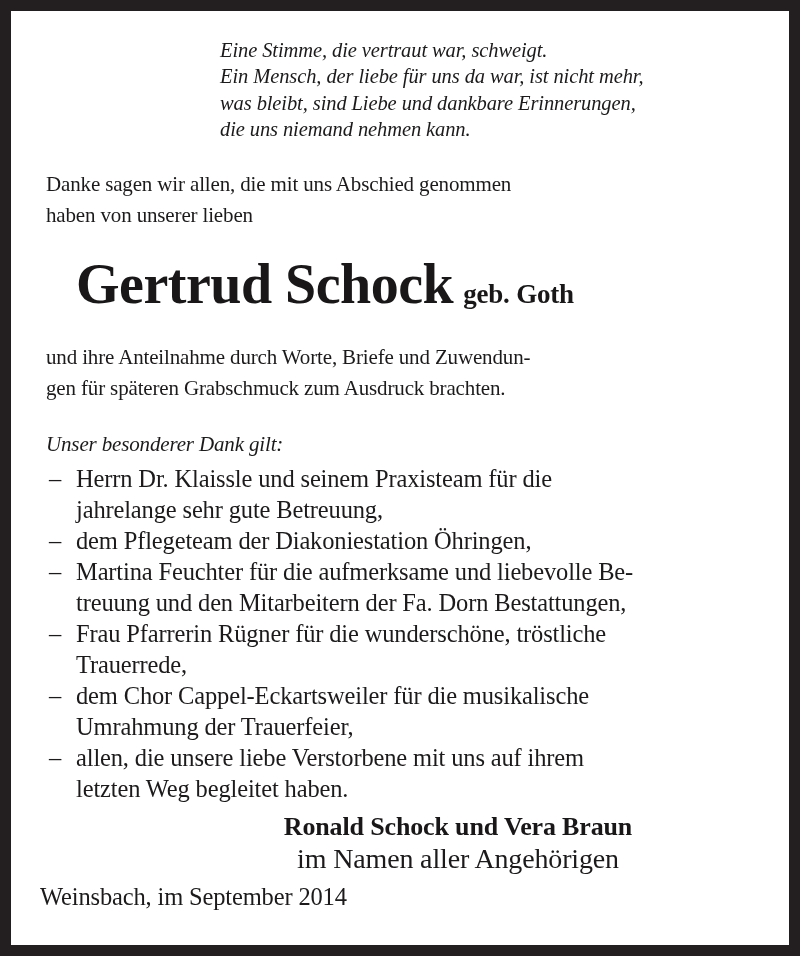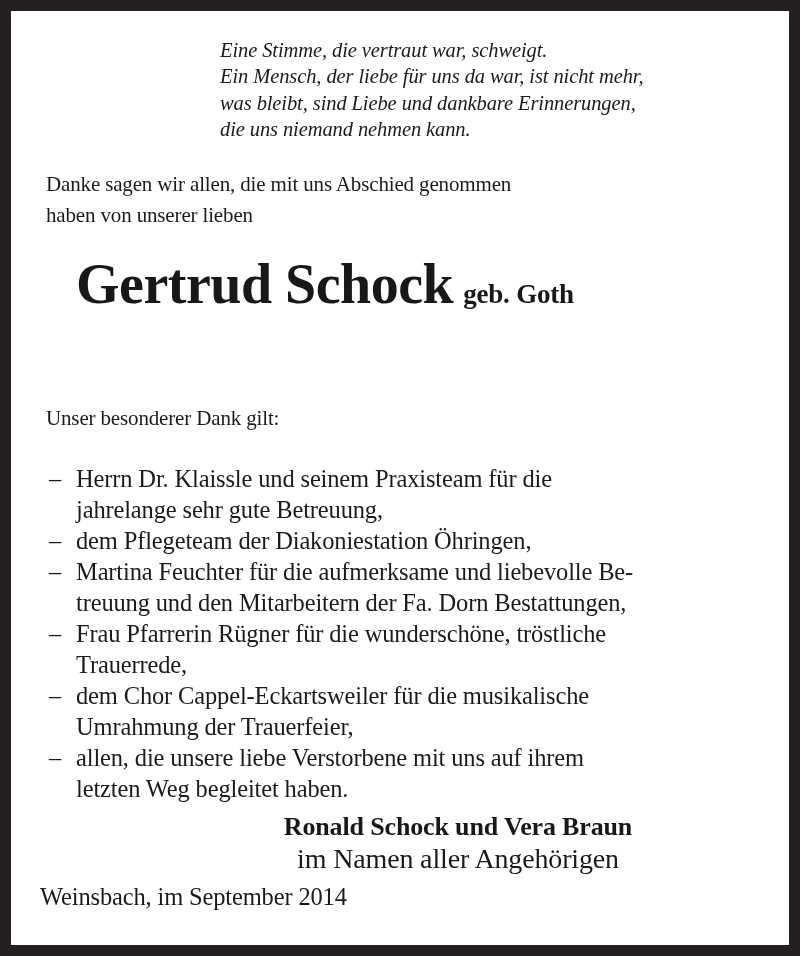--- a/index.html
+++ b/index.html
@@ -61,21 +61,21 @@
     font-size: 21px;
     line-height: 31px;
     letter-spacing: -0.15px;
     color: #1c1a1a;
     margin-left: 6px;
   }
   .body-text div { white-space: nowrap; }
 
   #para-thanks  { top: 158px; }
   #para-sympathy{ top: 331px; }
-  #para-dank-intro { top: 392px; }
+  #para-dank-intro { top: 418px; font-style: italic; }
 
   
   .name-line {
     position: absolute;
     left: 65px;
     top: 241px;
     white-space: nowrap;
   }
   .name-main {
     font-size: 56px;
@@ -175,20 +175,24 @@
 
     <div class="body-text" id="para-thanks">
       <div>Danke sagen wir allen, die mit uns Abschied genommen</div>
       <div>haben von unserer lieben</div>
     </div>
 
     <div class="name-line">
       <span class="name-main">Gertrud Schock</span><span class="name-maiden">geb. Goth</span>
     </div>
 
+    <div class="body-text" id="para-sympathy">
+      <div>und ihre Anteilnahme durch Worte, Briefe und Zuwendun-</div>
+      <div>gen für späteren Grabschmuck zum Ausdruck brachten.</div>
+    </div>
 
     <div class="body-text" id="para-dank-intro">
       <div>Unser besonderer Dank gilt:</div>
     </div>
 
     <div class="dank-list">
 
       <div class="dank-item">
         <span class="dank-dash">–</span>
         <span class="ln">Herrn Dr. Klaissle und seinem Praxisteam für die</span>

